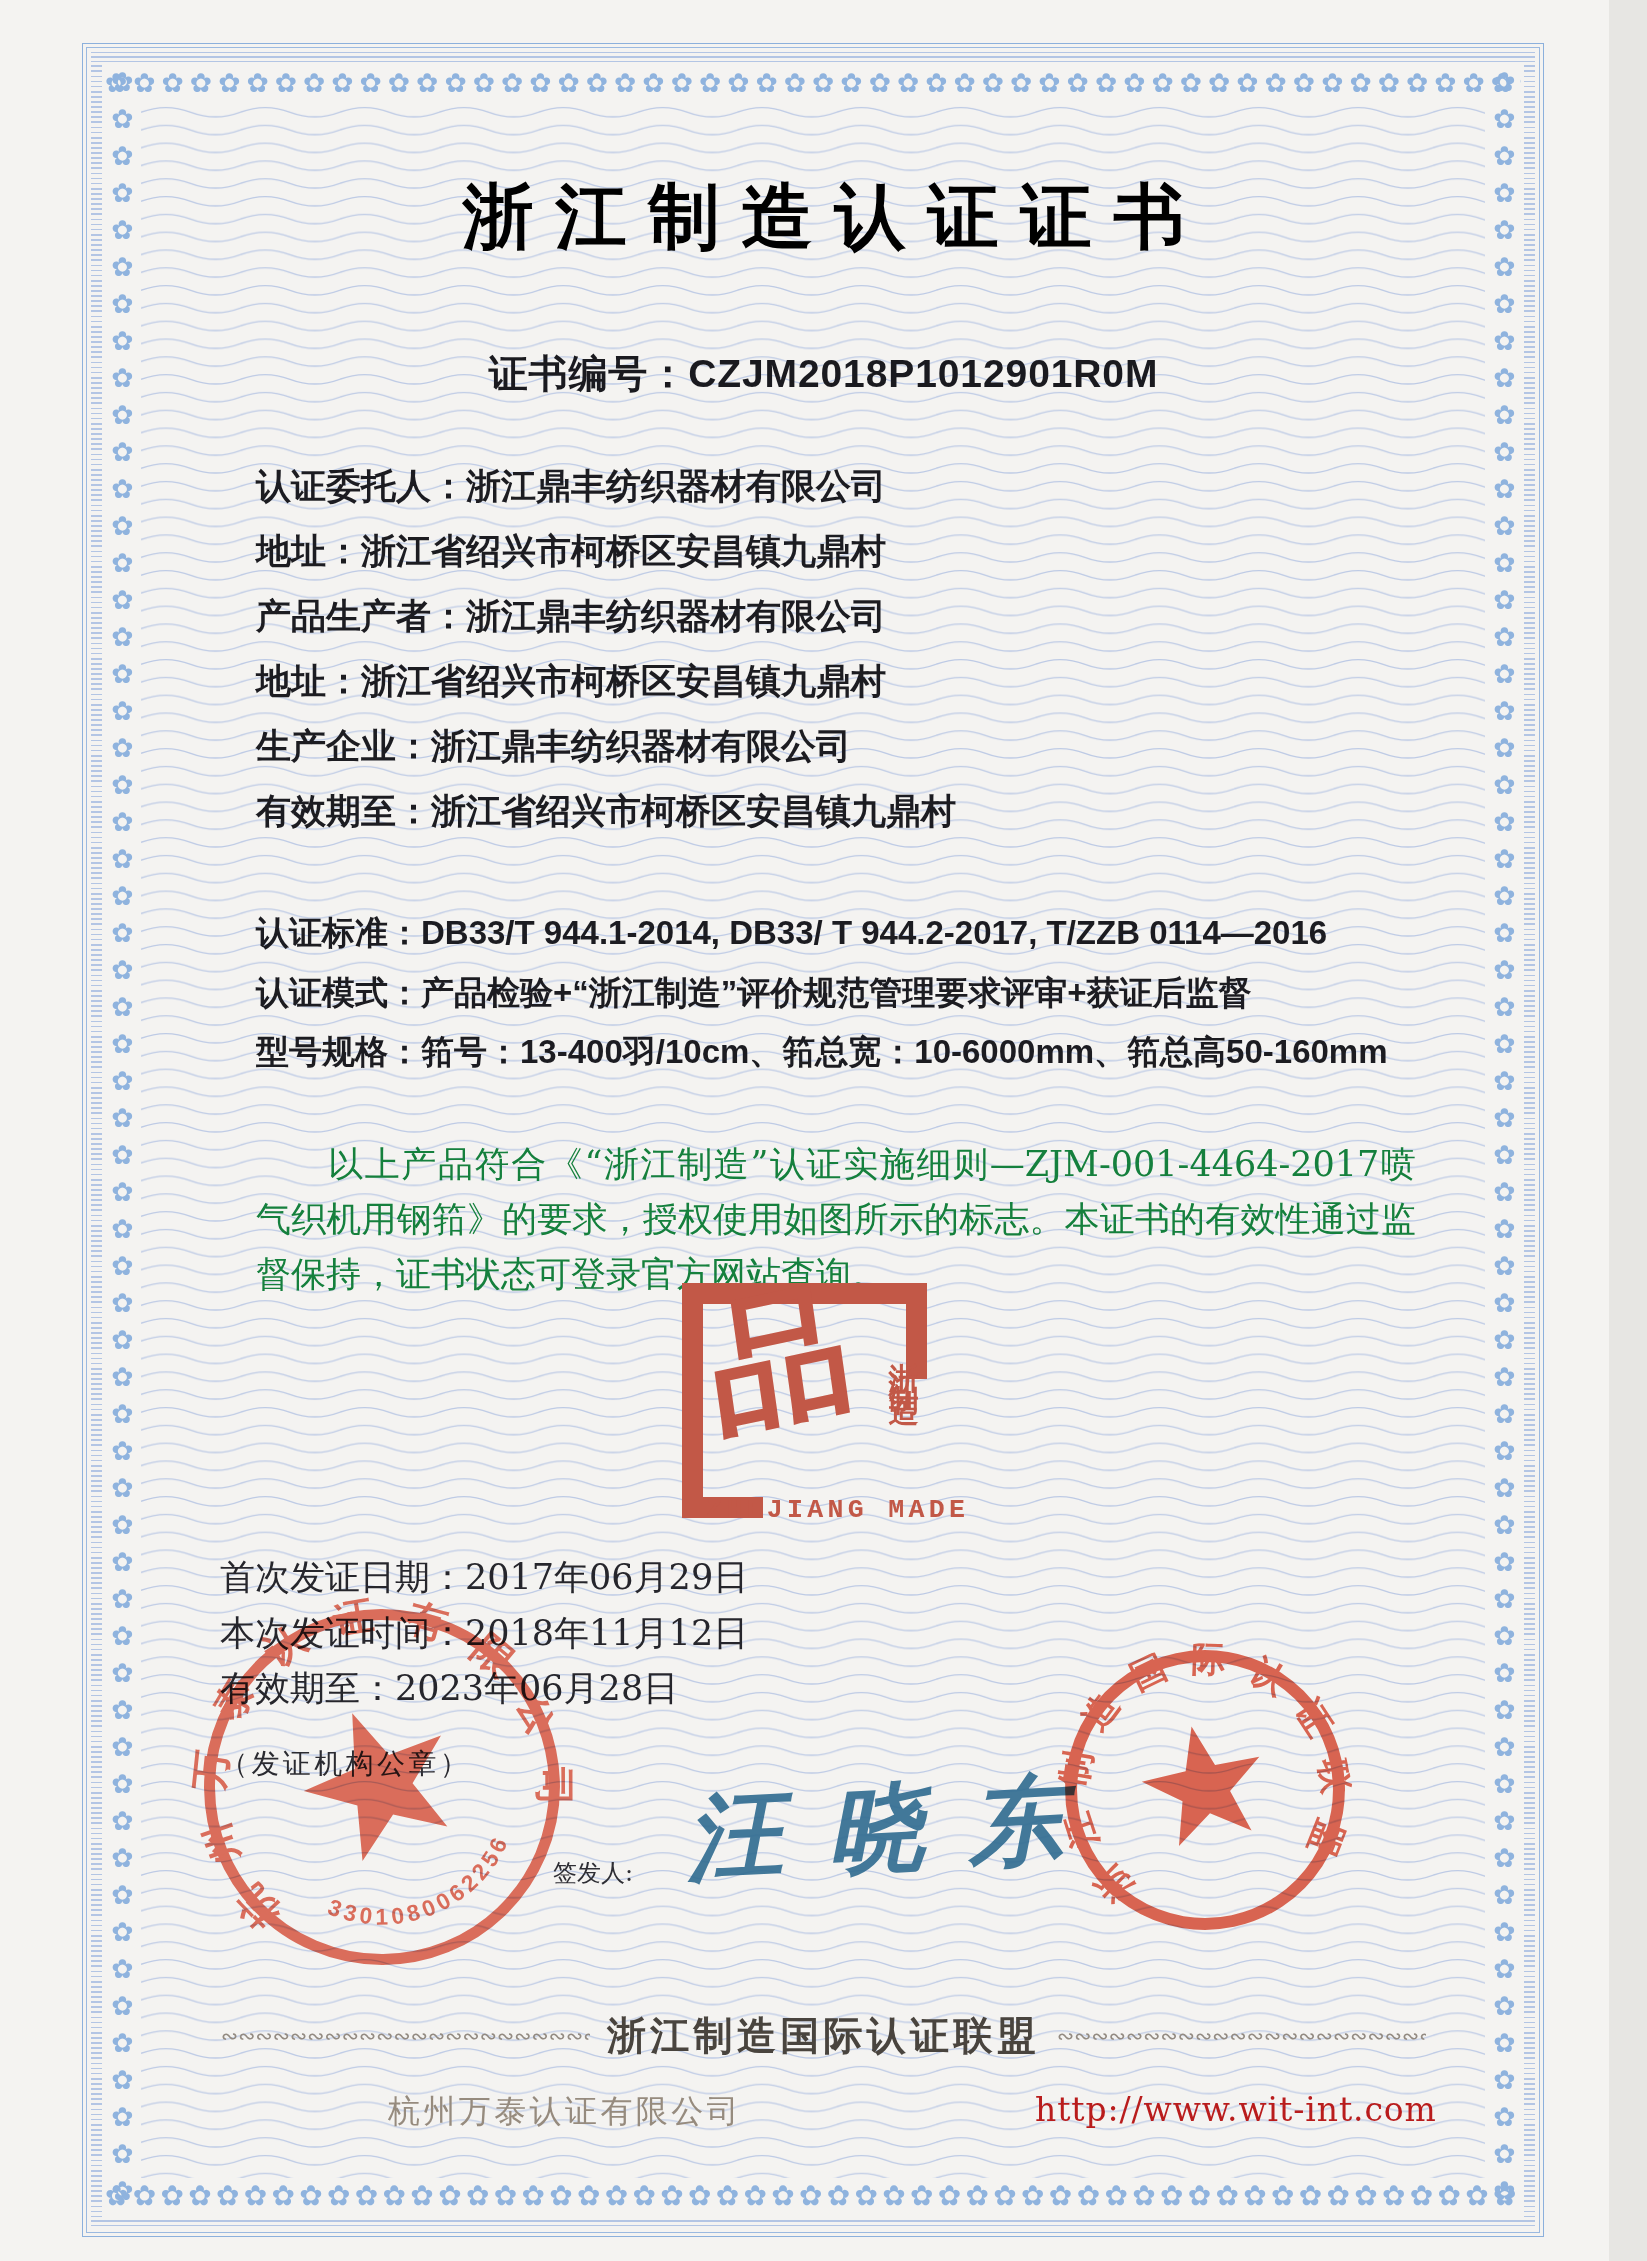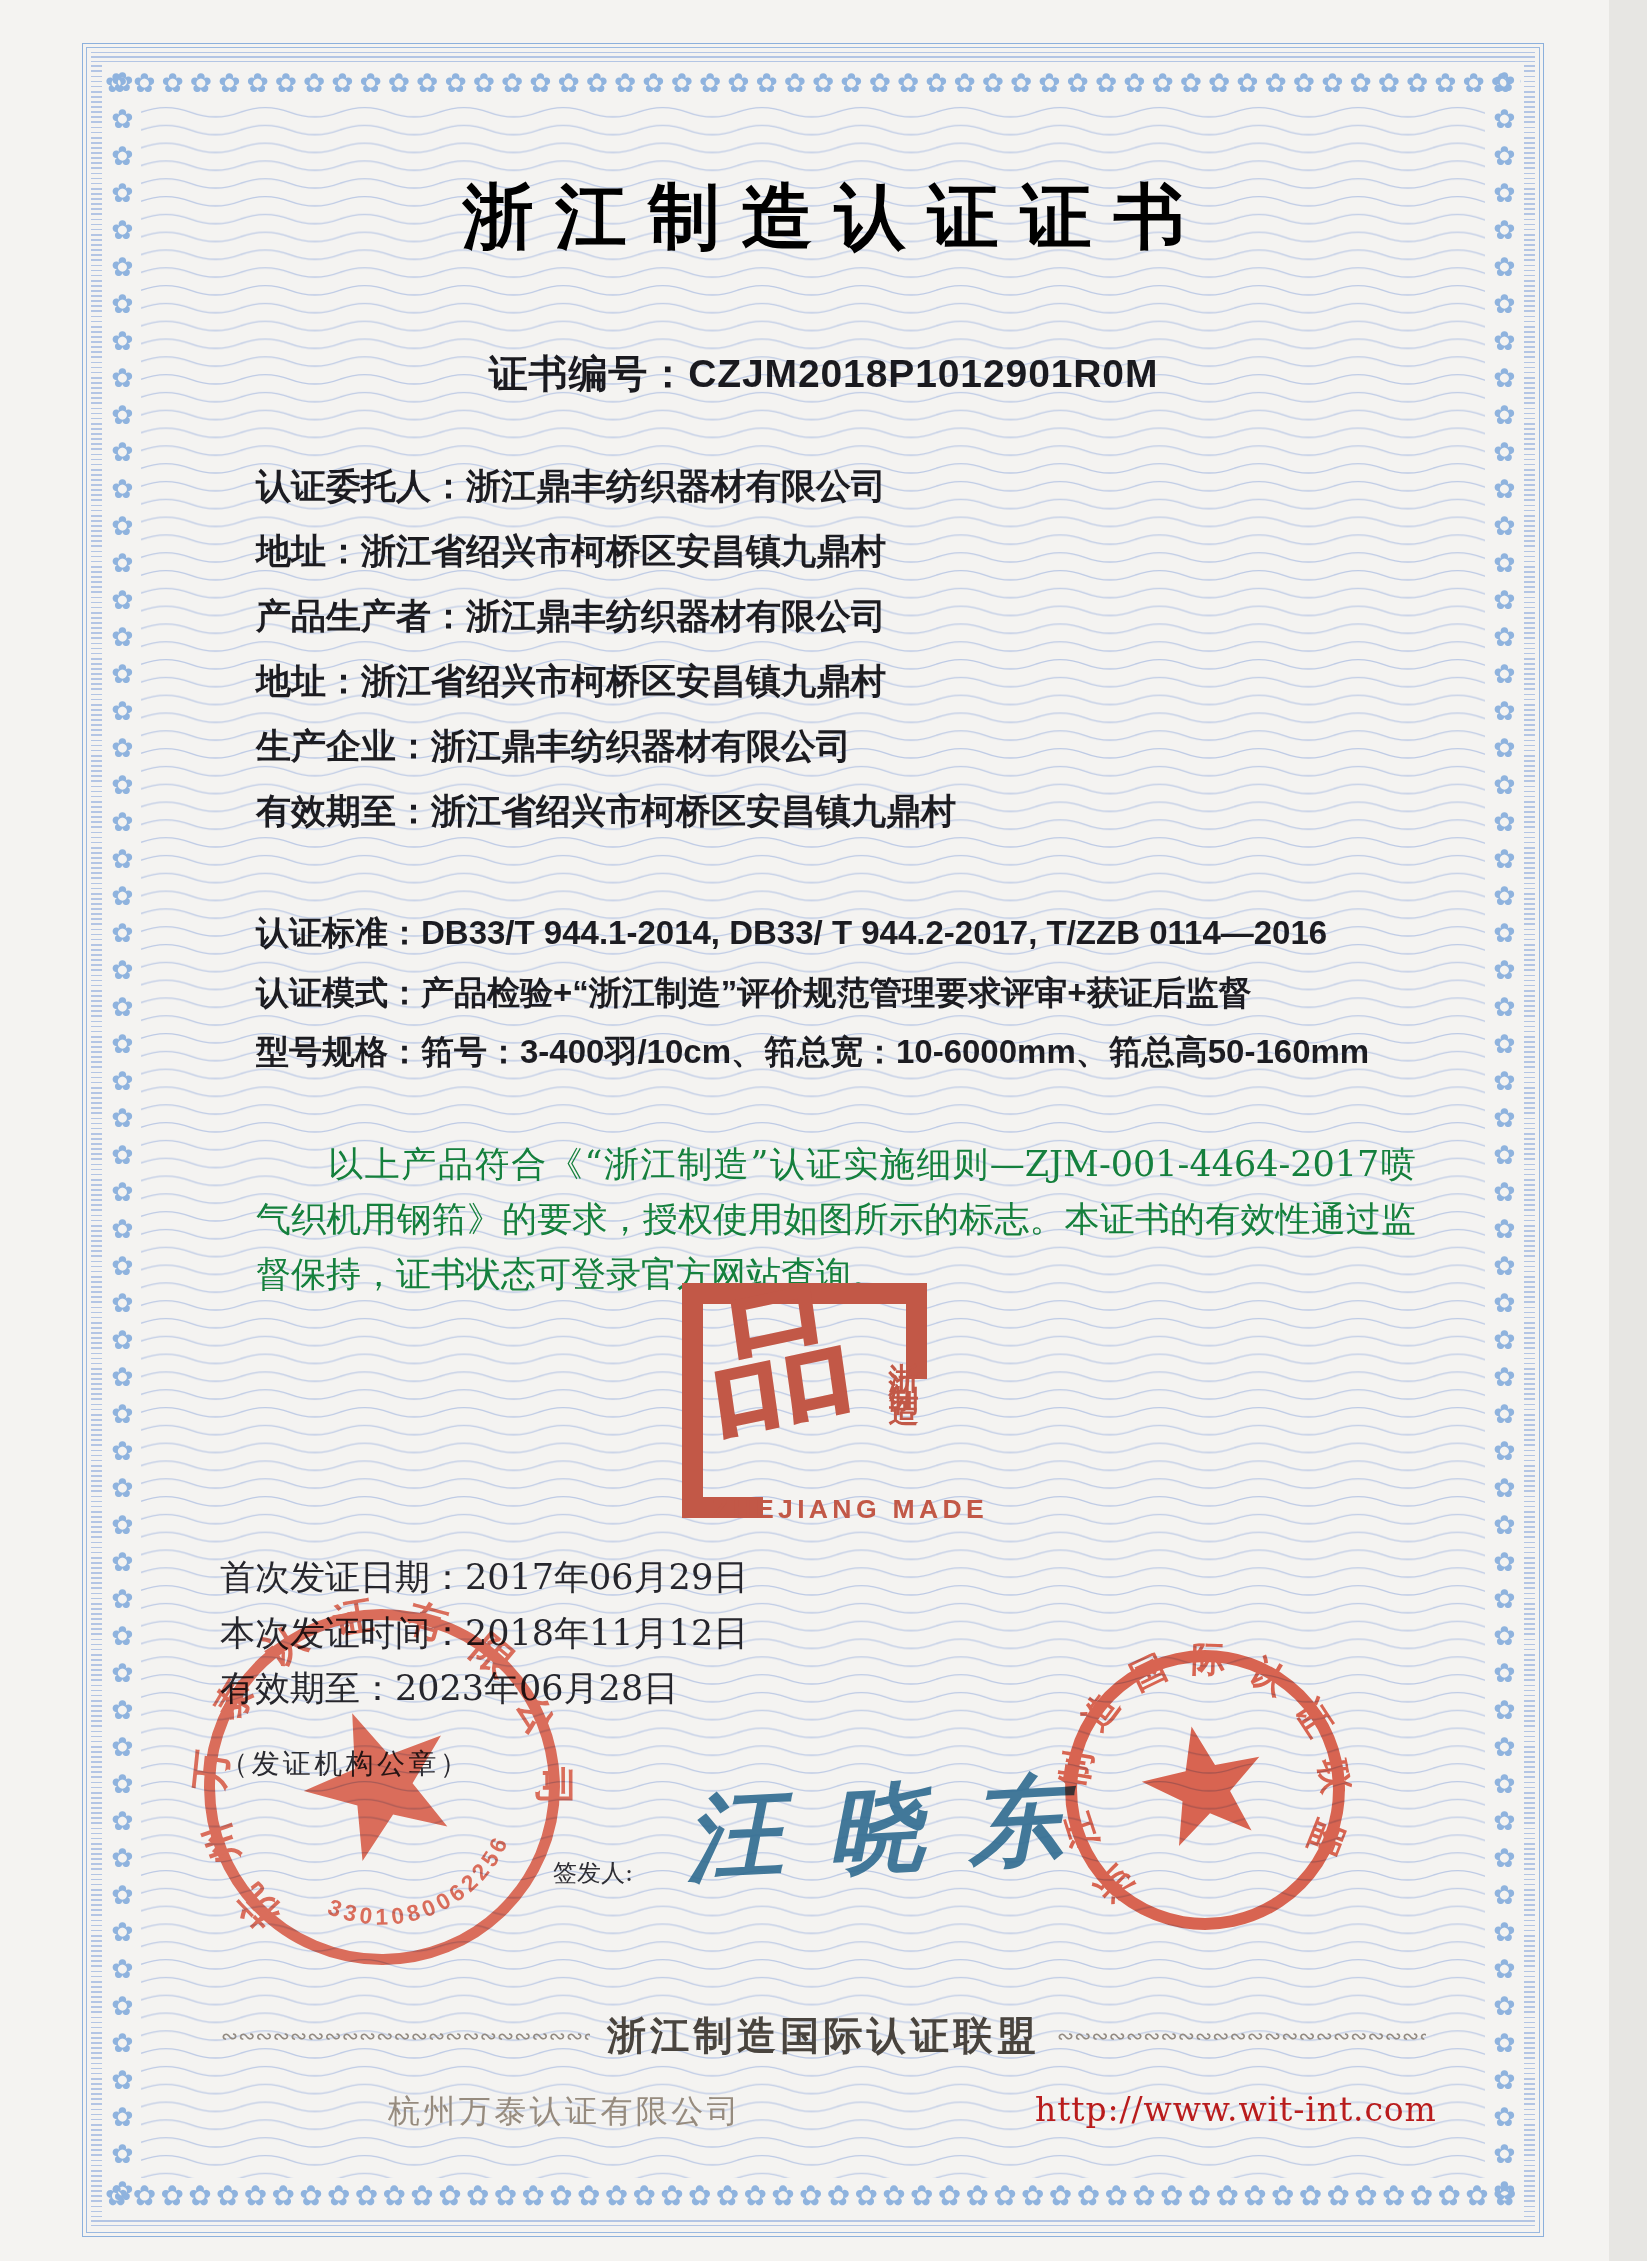--- a/index.html
+++ b/index.html
@@ -37,22 +37,22 @@
   .logo .bar{position:absolute;background:#c25847;}
   .bar-top{left:0;top:0;width:100%;height:21.4px;}
   .bar-rightstub{right:0;top:0;width:21.4px;height:96px;}
   .bar-left{left:0;top:0;width:21.4px;height:100%;}
   .bar-bottomstub{left:0;bottom:0;width:81px;height:21.4px;}
   .logo-mark{position:absolute;left:26px;top:3.4px;font-size:142px;line-height:1;
              font-family:"DejaVu Serif",serif;font-weight:700;color:#c25847;
              transform:rotate(-12deg) skewX(-4deg);}
   .logo-cn{position:absolute;right:3.4px;top:55px;writing-mode:vertical-rl;
            font-size:30px;font-weight:700;letter-spacing:11px;color:#c25847;}
-  .logo-en{position:absolute;left:30px;bottom:-6.9px;font-size:26.6px;font-weight:700;
-           letter-spacing:4.3px;color:#c25847;white-space:nowrap;}
+  .logo-en{position:absolute;left:24px;bottom:-6.9px;font-size:26.6px;font-weight:700;
+           letter-spacing:4.3px;color:#c25847;white-space:nowrap;font-family:Liberation Mono, monospace;}
   
   .issuance{position:absolute;left:220px;top:1560px;font-family:"DejaVu Serif",serif;}
   .issuance .row{font-size:35px;color:#26262c;line-height:35px;margin-bottom:20.6px;white-space:nowrap;}
   .seal-note{position:absolute;left:220px;top:1745px;font-family:"DejaVu Serif",serif;
              font-size:28px;color:#2b2b31;letter-spacing:3.4px;}
   .signer{position:absolute;left:553px;top:1857px;font-family:"DejaVu Serif",serif;
           font-size:24px;color:#2e2e34;}
   .signature{position:absolute;left:686px;top:1765px;font-family:"DejaVu Serif",serif;
              font-style:italic;font-weight:700;font-size:96px;letter-spacing:45px;
              color:#2f6b90;transform:rotate(-3deg);opacity:.9;white-space:nowrap;}
@@ -106,21 +106,21 @@
     <div class="row"><span>地址：</span><span>浙江省绍兴市柯桥区安昌镇九鼎村</span></div>
     <div class="row"><span>产品生产者：</span><span>浙江鼎丰纺织器材有限公司</span></div>
     <div class="row"><span>地址：</span><span>浙江省绍兴市柯桥区安昌镇九鼎村</span></div>
     <div class="row"><span>生产企业：</span><span>浙江鼎丰纺织器材有限公司</span></div>
     <div class="row"><span>有效期至：</span><span>浙江省绍兴市柯桥区安昌镇九鼎村</span></div>
   </div>
 
   <div class="specs">
     <div class="row"><span>认证标准：</span><span>DB33/T 944.1-2014, DB33/ T 944.2-2017, T/ZZB 0114—2016</span></div>
     <div class="row"><span>认证模式：</span><span>产品检验+“浙江制造”评价规范管理要求评审+获证后监督</span></div>
-    <div class="row"><span>型号规格：</span><span>筘号：3-400羽/10cm、筘总宽：10-6000mm、筘总高50-160mm</span></div>
+    <div class="row"><span>型号规格：</span><span>筘号：13-400羽/10cm、筘总宽：10-6000mm、筘总高50-160mm</span></div>
   </div>
 
   <div class="statement">以上产品符合《“浙江制造”认证实施细则—ZJM-001-4464-2017喷气织机用钢筘》的要求，授权使用如图所示的标志。本证书的有效性通过监督保持，证书状态可登录官方网站查询。</div>
 
   <div class="logo">
     <div class="bar bar-top"></div>
     <div class="bar bar-rightstub"></div>
     <div class="bar bar-left"></div>
     <div class="bar bar-bottomstub"></div>
     <div class="logo-mark">品</div>

